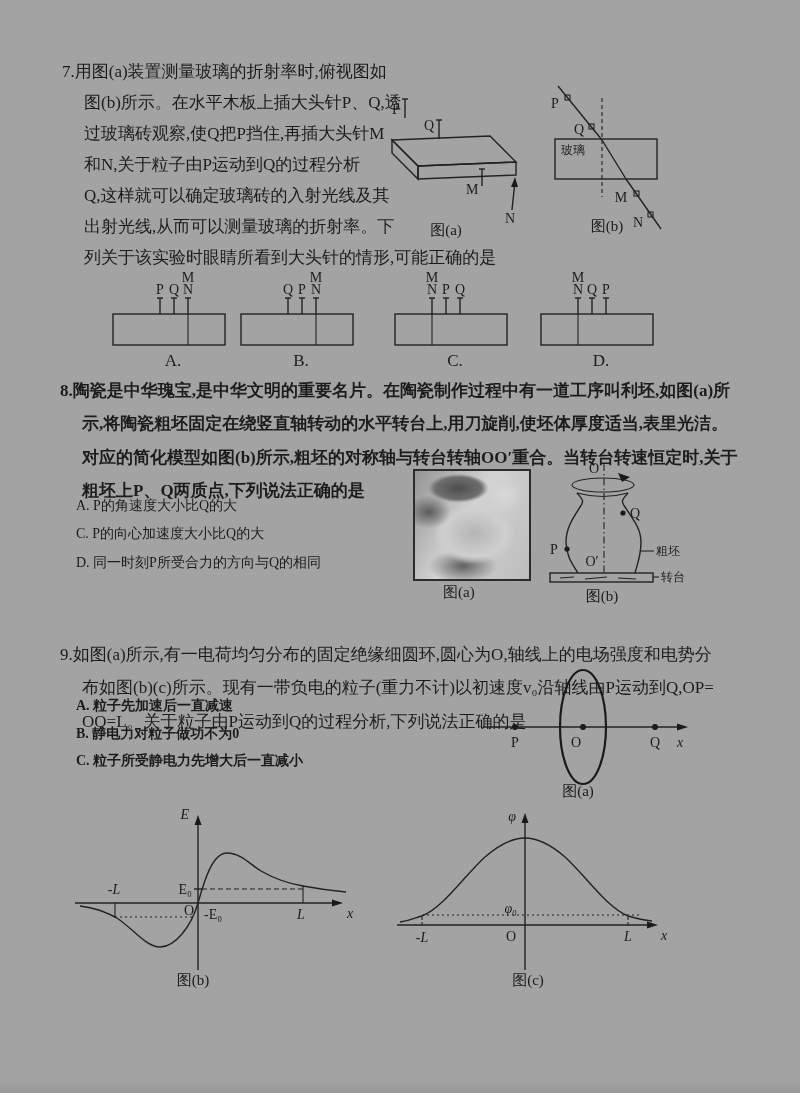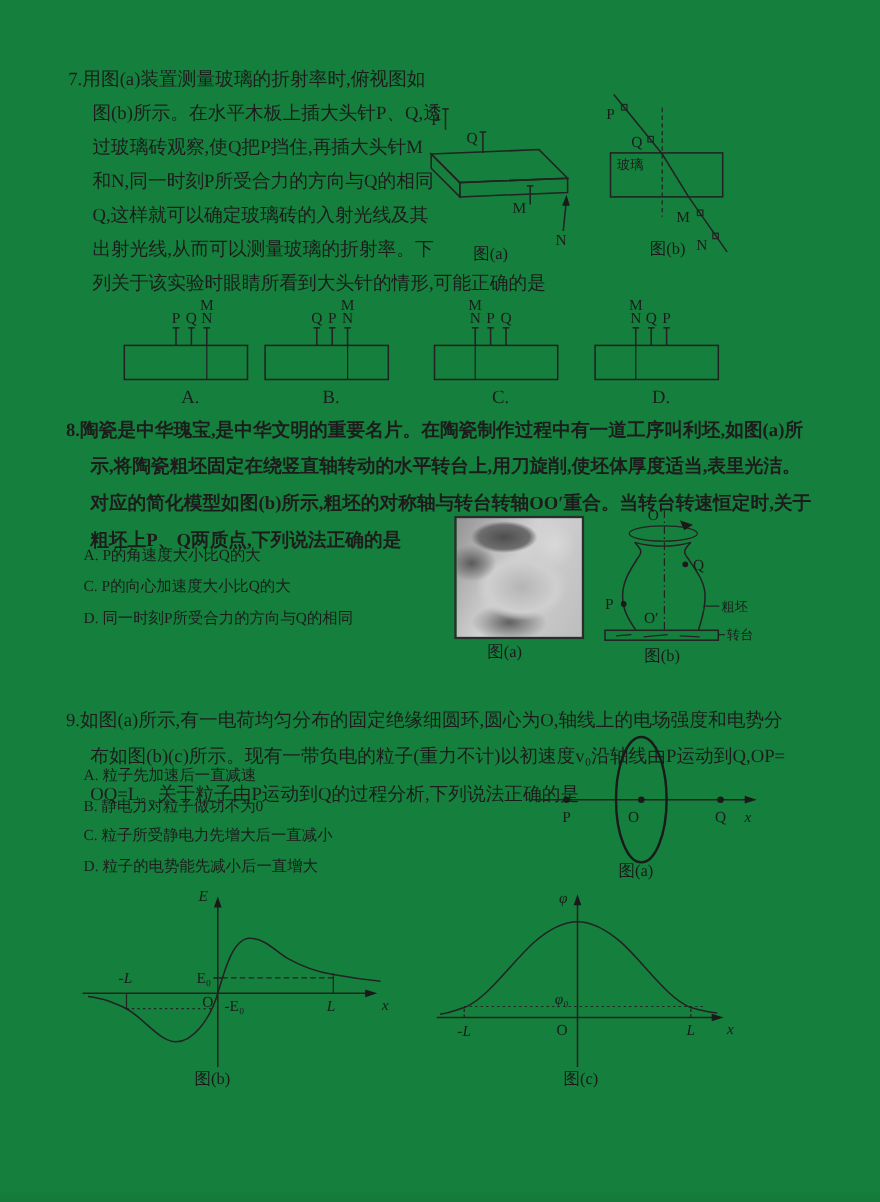--- a/index.html
+++ b/index.html
@@ -1,18 +1,18 @@
 <!DOCTYPE html>
 <html><head>
 <meta charset="utf-8">
 <style>
   html,body { margin:0; padding:0; background:#dedede; }
   .page {
     position:relative; width:800px; height:1093px; margin:0 auto;
-    background:#15803d; overflow:hidden;
+    background:#a3a3a3; overflow:hidden;
     font-family:"Liberation Serif","DejaVu Serif",serif; color:#1c1c1c;
   }
   .page::after{ 
     content:""; position:absolute; left:0; right:0; bottom:0; height:14px;
     background:linear-gradient(to bottom, rgba(0,0,0,0), rgba(0,0,0,0.06));
     pointer-events:none;
   }
   .tblock { position:absolute; font-size:17px; line-height:31px; white-space:nowrap; }
   .tblock.wide { line-height:33.4px; }
   .tline.indent { margin-left:22px; }
@@ -44,21 +44,21 @@
 </style>
 </head>
 <body>
 
 <div class="page">
 
   <div class="tblock" style="left:62px; top:56px;">
     <div class="tline">7.用图(a)装置测量玻璃的折射率时,俯视图如</div>
     <div class="tline indent">图(b)所示。在水平木板上插大头针P、Q,透</div>
     <div class="tline indent">过玻璃砖观察,使Q把P挡住,再插大头针M</div>
-    <div class="tline indent">和N,同一时刻P所受合力的方向与Q的相同</div>
+    <div class="tline indent">和N,关于粒子由P运动到Q的过程分析</div>
     <div class="tline indent">Q,这样就可以确定玻璃砖的入射光线及其</div>
     <div class="tline indent">出射光线,从而可以测量玻璃的折射率。下</div>
     <div class="tline indent">列关于该实验时眼睛所看到大头针的情形,可能正确的是</div>
   </div>
 
   <svg style="left:388px; top:80px;" width="140" height="165" viewBox="0 0 140 165">
     <line class="ln" x1="17" y1="19" x2="17" y2="38"></line>
       <line class="ln" x1="14" y1="19" x2="20" y2="19"></line>
     <text x="4" y="34">P</text>
     <line class="ln" x1="51" y1="40" x2="51" y2="59"></line>
@@ -201,25 +201,24 @@
     <line class="lnthin" x1="113" y1="119" x2="119" y2="119"></line>
     <text class="sm" x="121" y="123">转台</text>
     <text class="cap" x="62" y="143" text-anchor="middle">图(b)</text>
   </svg>
 
   <div class="tblock wide" style="left:60px; top:638px;">
     <div class="tline">9.如图(a)所示,有一电荷均匀分布的固定绝缘细圆环,圆心为O,轴线上的电场强度和电势分</div>
     <div class="tline indent">布如图(b)(c)所示。现有一带负电的粒子(重力不计)以初速度v₀沿轴线由P运动到Q,OP=</div>
     <div class="tline indent">OQ=L。关于粒子由P运动到Q的过程分析,下列说法正确的是</div>
   </div>
-  <div class="optlist" style="left:76px; top:692px; line-height:27.6px;">
+  <div class="optlist" style="left:76px; top:692px; line-height:27.6px;font-weight:bold;">
     <div>A. 粒子先加速后一直减速</div>
     <div>B. 静电力对粒子做功不为0</div>
     <div>C. 粒子所受静电力先增大后一直减小</div>
-    <div>D. 粒子的电势能先减小后一直增大</div>
   </div>
 
   <svg style="left:470px; top:665px;" width="230" height="135" viewBox="0 0 230 135">
     <line class="ln" x1="13" y1="62" x2="212" y2="62"></line>
     <polygon class="fillb" points="218,62 207,58.5 207,65.5"></polygon>
     <ellipse class="lnthick" cx="113" cy="62" rx="23" ry="57"></ellipse>
     <circle class="fillb" cx="45" cy="62" r="3"></circle>
     <circle class="fillb" cx="113" cy="62" r="3"></circle>
     <circle class="fillb" cx="185" cy="62" r="3"></circle>
     <text x="45" y="82" text-anchor="middle">P</text>

